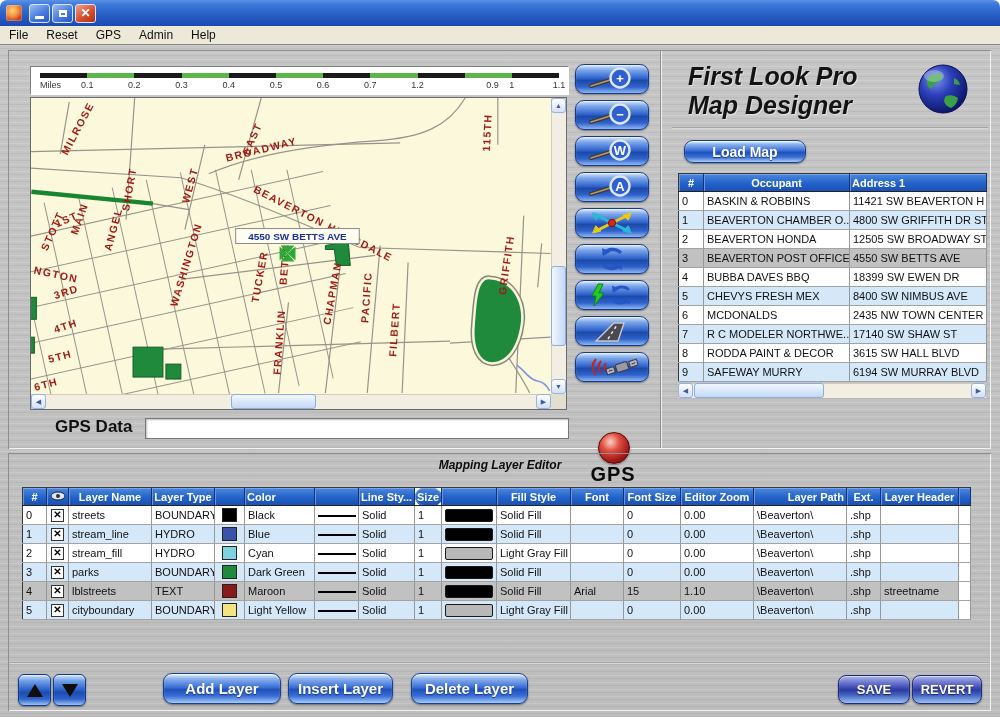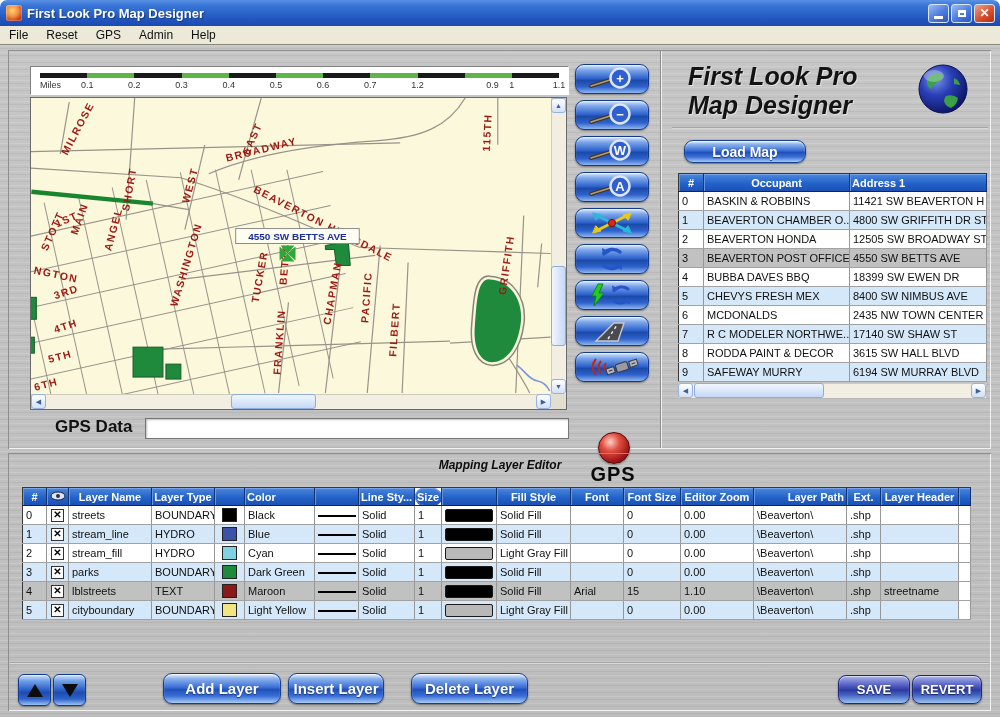--- a/index.html
+++ b/index.html
@@ -108,21 +108,20 @@
   .savebtn{position:absolute;height:27px;font-size:13px;border-radius:8px;color:#fff;font-weight:bold;
     border:1px solid #20287c;display:flex;align-items:center;justify-content:center;
     background:linear-gradient(180deg,#aab4e8 0%,#5560c4 34%,#2c3aa0 52%,#4668c4 72%,#9cc2f0 100%);
     box-shadow:inset 0 1px 1px rgba(255,255,255,.6),0 1px 2px rgba(0,0,0,.45);text-shadow:0 1px 1px #1a2060;}
 </style>
 </head>
 <body>
 
 <div class="abs titlebar">
   <span class="app-icon"></span>
-  <span class="title-text">First Look Pro Map Designer</span>
   <span class="winbtn blue">
       <span class="g-min"></span>
     </span>
   <span class="winbtn blue">
       <span class="g-rest"></span>
     </span>
   <span class="winbtn red">
       <span class="g-close">✕</span>
     </span>
 </div>
@@ -673,18 +672,18 @@
   <div class="abs sep-h" style="left:10px;top:617px;width:979px;"></div>
 
   <div class="arrowbtn" style="left:18px;top:629px;">
     <span class="tri-up"></span>
     </div>
   <div class="arrowbtn" style="left:53px;top:629px;">
     <span class="tri-down"></span>
     </div>
 
   <div class="bluebtn bigbtn" style="left:163px;top:628px;width:118px;">Add Layer</div>
-  <div class="bluebtn bigbtn" style="left:288px;top:628px;width:96px;">Insert Layer</div>
+  <div class="bluebtn bigbtn" style="left:288px;top:628px;width:105px;">Insert Layer</div>
   <div class="bluebtn bigbtn" style="left:411px;top:628px;width:117px;">Delete Layer</div>
 
   <div class="savebtn" style="left:838px;top:630px;width:70px;">SAVE</div>
   <div class="savebtn" style="left:912px;top:630px;width:68px;">REVERT</div>
 </div>
 
 </body></html>

